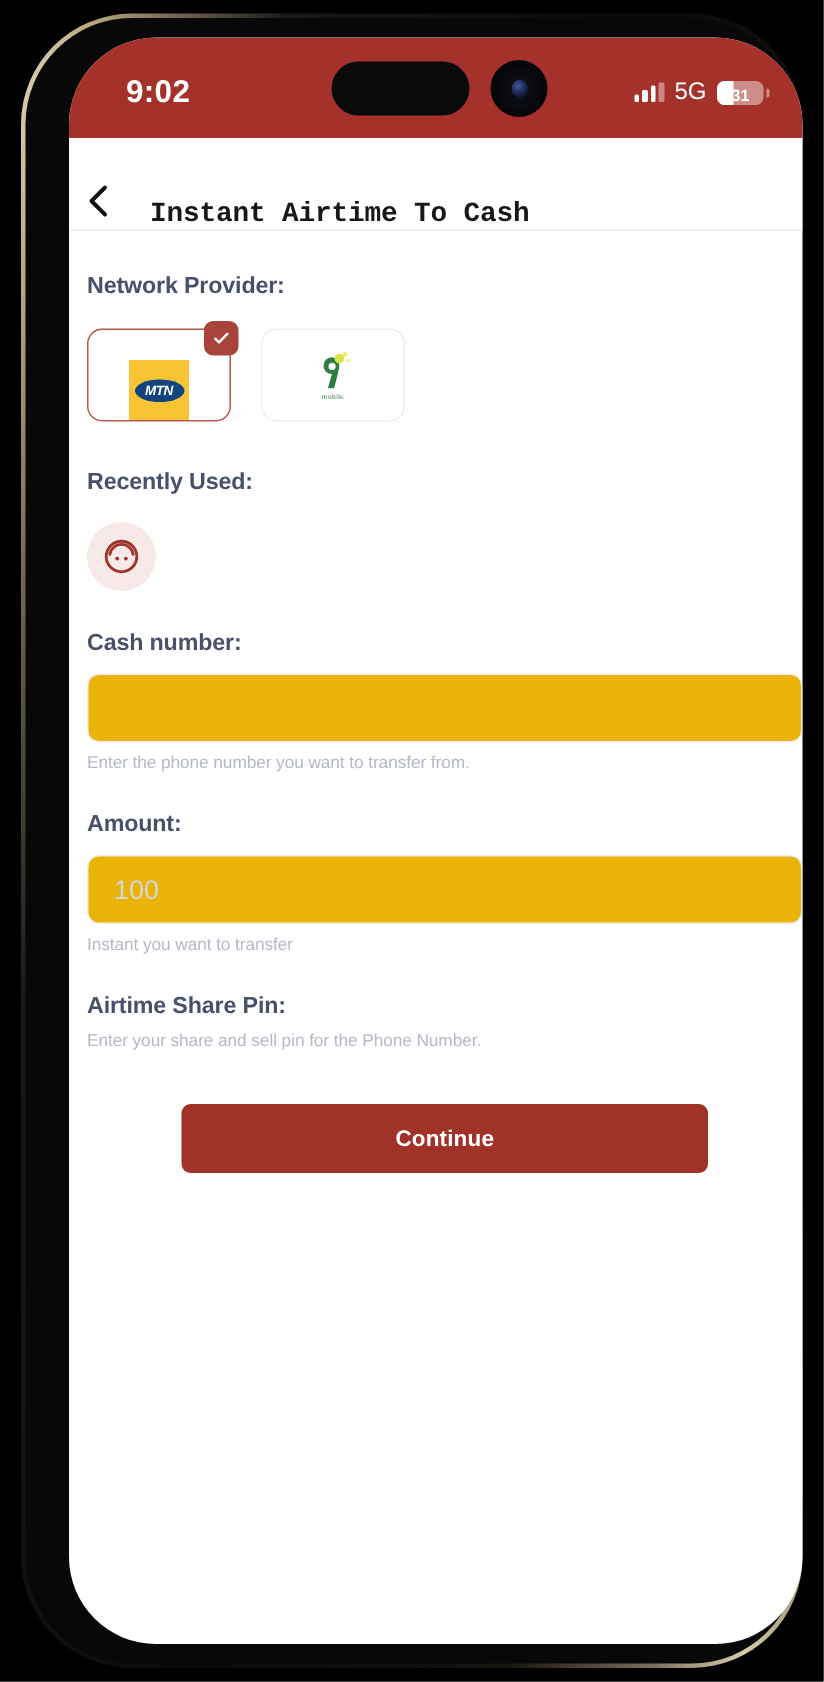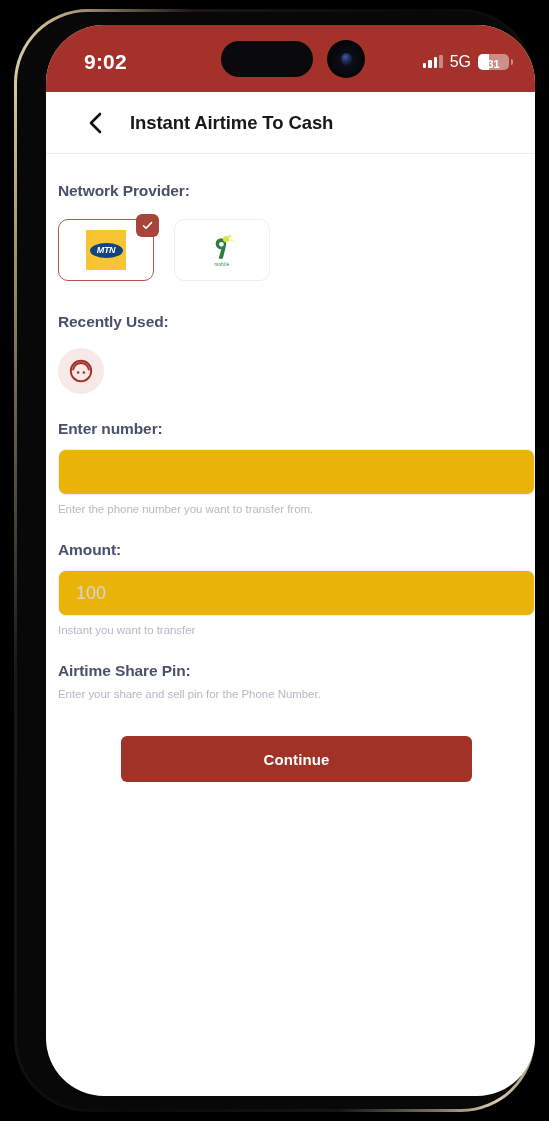--- a/index.html
+++ b/index.html
@@ -132,23 +132,24 @@
     font-size: 11px;
     font-weight: bold;
     letter-spacing: -0.2px;
   }
 
   
   #app-header {
     height: 62px;
     background: #ffffff;
     display: flex;
-    align-items: center;
-    padding-left: 30px;
+    align-items: flex-end;
+    padding-left: 0;
     border-bottom: 1px solid #ececf0;
+    font-family: Liberation Mono, monospace;
   }
   #back-button {
     width: 38px; height: 38px;
     display: flex; align-items: center; justify-content: center;
     cursor: pointer;
   }
   #back-icon { display: block; }
   #page-title {
     font-size: 18.5px;
     font-weight: bold;
@@ -173,21 +174,21 @@
   
   #provider-row { display: flex; gap: 20px; margin-top: 19px; }
   .provider-card {
     position: relative;
     width: 96px; height: 62px;
     border-radius: 10px;
     background: #ffffff;
     display: flex; align-items: center; justify-content: center;
     cursor: pointer;
   }
-  .provider-card.selected { border: 1.6px solid #b5564c; }
+  .provider-card.selected { border: 1.6px solid #b5564c; align-items: flex-end; }
   .provider-card.unselected { border: 1.3px solid #edeef1; }
   #provider-check-badge {
     position: absolute;
     top: -6px; right: -6px;
     width: 23px; height: 23px;
     border-radius: 6px;
     background: #a8443a;
     display: flex; align-items: center; justify-content: center;
   }
   
@@ -361,21 +362,21 @@
             <circle cx="13" cy="13" r="10.2" fill="none" stroke="#9e3327" stroke-width="1.9"></circle>
             <path d="M5.2 11.6 a7.9 7.9 0 0 1 15.6 0" fill="none" stroke="#9e3327" stroke-width="1.9" stroke-linecap="round"></path>
             <circle cx="10.1" cy="14.4" r="1.25" fill="#9e3327"></circle>
             <circle cx="15.9" cy="14.4" r="1.25" fill="#9e3327"></circle>
           </svg>
         </div>
       </div>
     </div>
 
     <div class="field-group">
-      <label class="field-label">Enter number:</label>
+      <label class="field-label">Cash number:</label>
       <input class="field-input" type="text" value="" placeholder="" style="">
       <span class="field-help">Enter the phone number you want to transfer from.</span>
     </div>
 
     <div class="field-group">
       <label class="field-label">Amount:</label>
       <input class="field-input" type="text" value="" placeholder="100" style="">
       <span class="field-help">Instant you want to transfer</span>
     </div>
 

